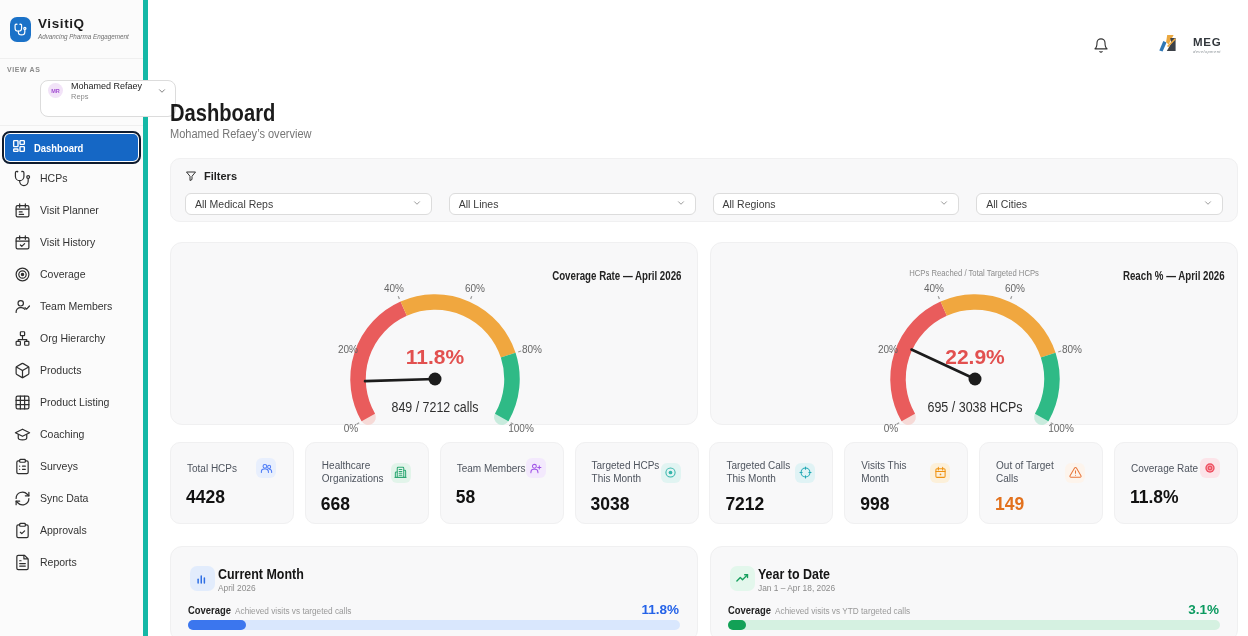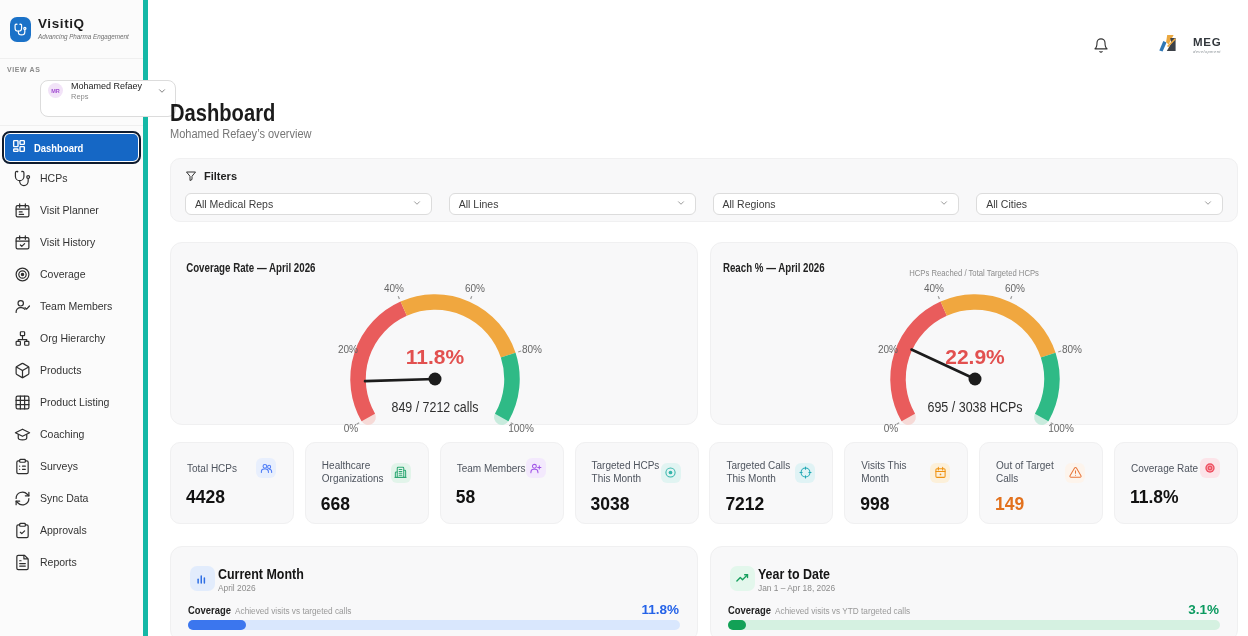--- a/index.html
+++ b/index.html
@@ -55,21 +55,21 @@
 .filters .head { display:flex; align-items:center; }
 .filters .head .tx { margin-left:7px; font-size:11px; font-weight:bold; color:#222; }
 .filters .row { display:flex; gap:17px; margin-top:11px; }
 .dd { flex:1; height:22px; background:#fff; border:1px solid #dcdcdc; border-radius:6px;
   display:flex; align-items:center; padding:0 9px; font-size:10.5px; color:#3c3c3c; }
 .dd .chev { margin-left:auto; }
 
 
 .gcard { position:absolute; top:242px; width:528px; height:183px;
   background:#f8f8f9; border:1px solid #f0f0f1; border-radius:12px; }
-.gcard .gt1 { position:absolute; top:18px; width:100%; text-align:left;
+.gcard .gt1 { position:absolute; top:26px; width:100%; text-align:right;
   font-size:12px; font-weight:bold; color:#232323; }
 .gt1 span, .gt2 span { display:inline-block; transform:scaleX(0.81); transform-origin:center; white-space:nowrap; }
 .gcard .gt2 { position:absolute; top:24px; width:100%; text-align:center;
   font-size:9.5px; color:#8b8b8b; }
 .gsvg { position:absolute; left:0; top:0; }
 
 
 .kpis { position:absolute; left:22px; top:442px; width:1068px; height:82px;
   display:flex; justify-content:space-between; }
 .kcard { position:relative; width:124px; height:82px; background:#f8f8f9;

